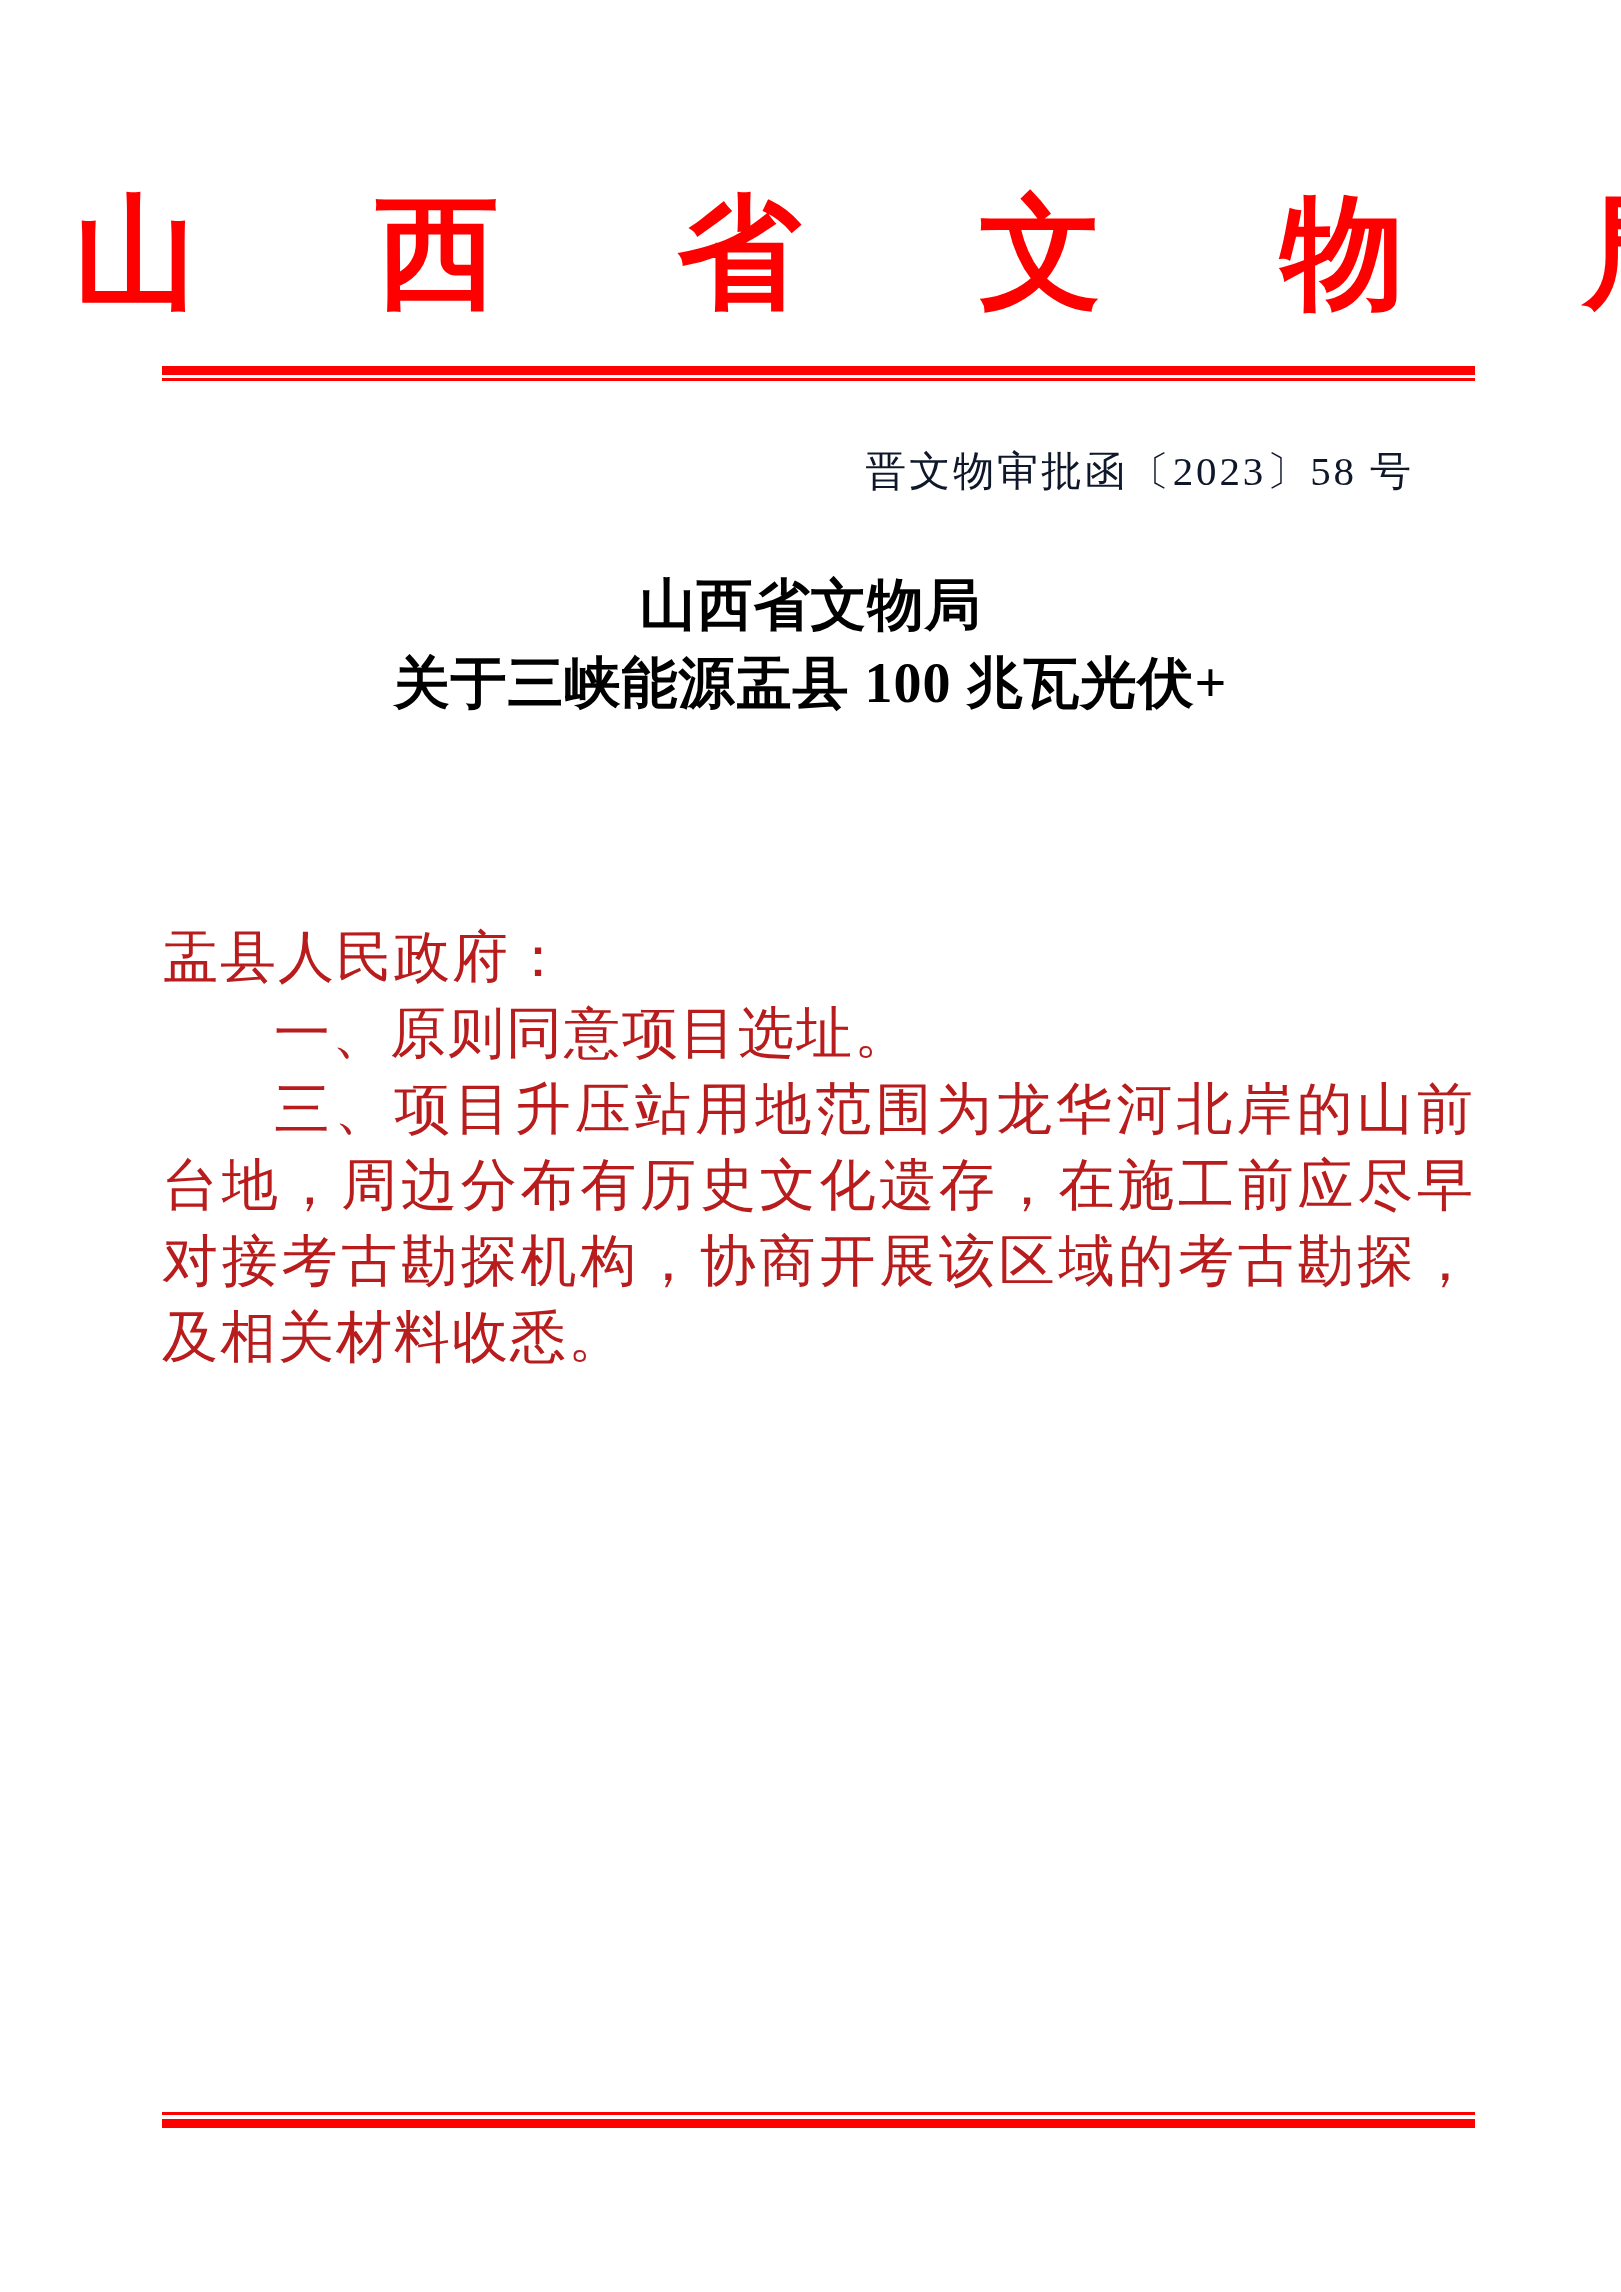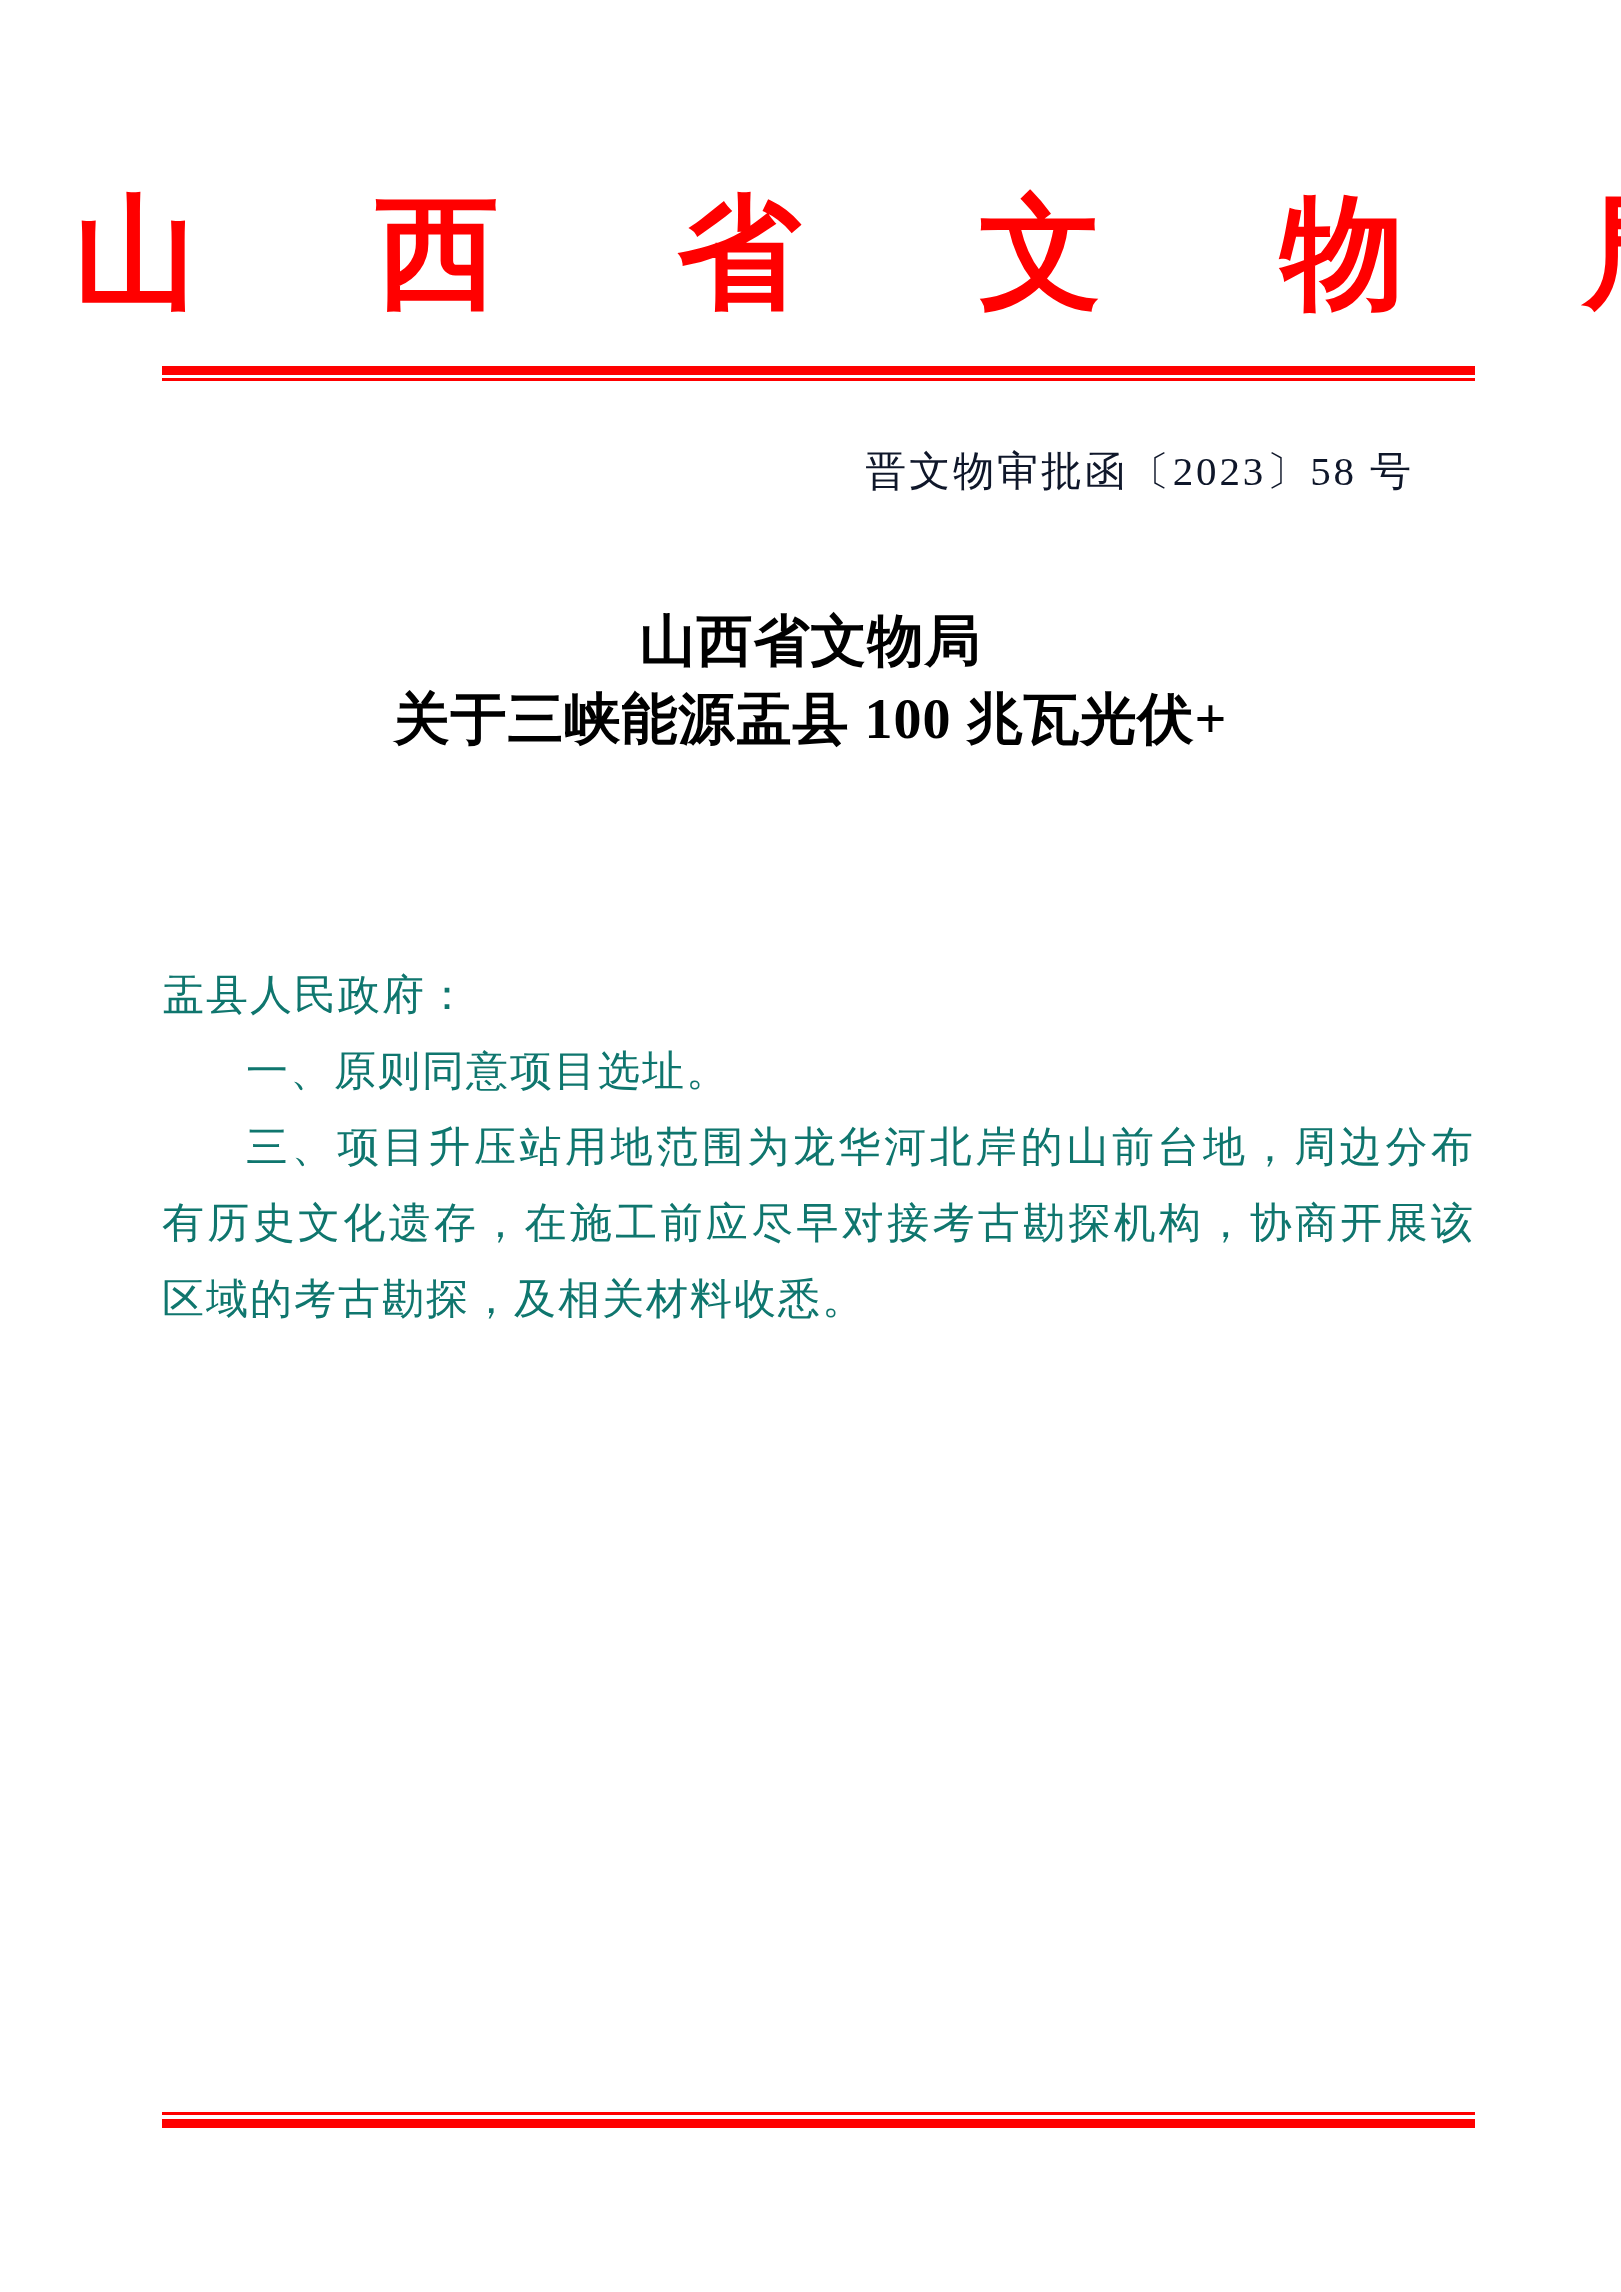--- a/index.html
+++ b/index.html
@@ -43,40 +43,40 @@
     width: 1313px;
     padding-right: 61px;
     text-align: right;
     font-size: 41px;
     line-height: 57px;
     letter-spacing: 2.9px;
     color: #0f172a;
   }
   .doc-title {
     position: absolute;
-    top: 602px;
+    top: 566px;
     left: 0;
     width: 100%;
     text-align: center;
     font-size: 56px;
     font-weight: bold;
     line-height: 78px;
     letter-spacing: 1px;
     color: #000000;
   }
   .body-block {
     position: absolute;
-    top: 957px;
+    top: 919px;
     left: 162px;
     width: 1313px;
-    font-size: 42px;
+    font-size: 56px;
     line-height: 76px;
     letter-spacing: 2px;
     text-align: justify;
-    color: #0f766e;
+    color: #b91c1c;
   }
   .salutation { text-indent: 0; }
   .body-block p.para { text-indent: 2em; }
 </style>
 </head>
 <body>
 
 <div class="page">
 
   <div class="masthead">山 西 省 文 物 局</div>

